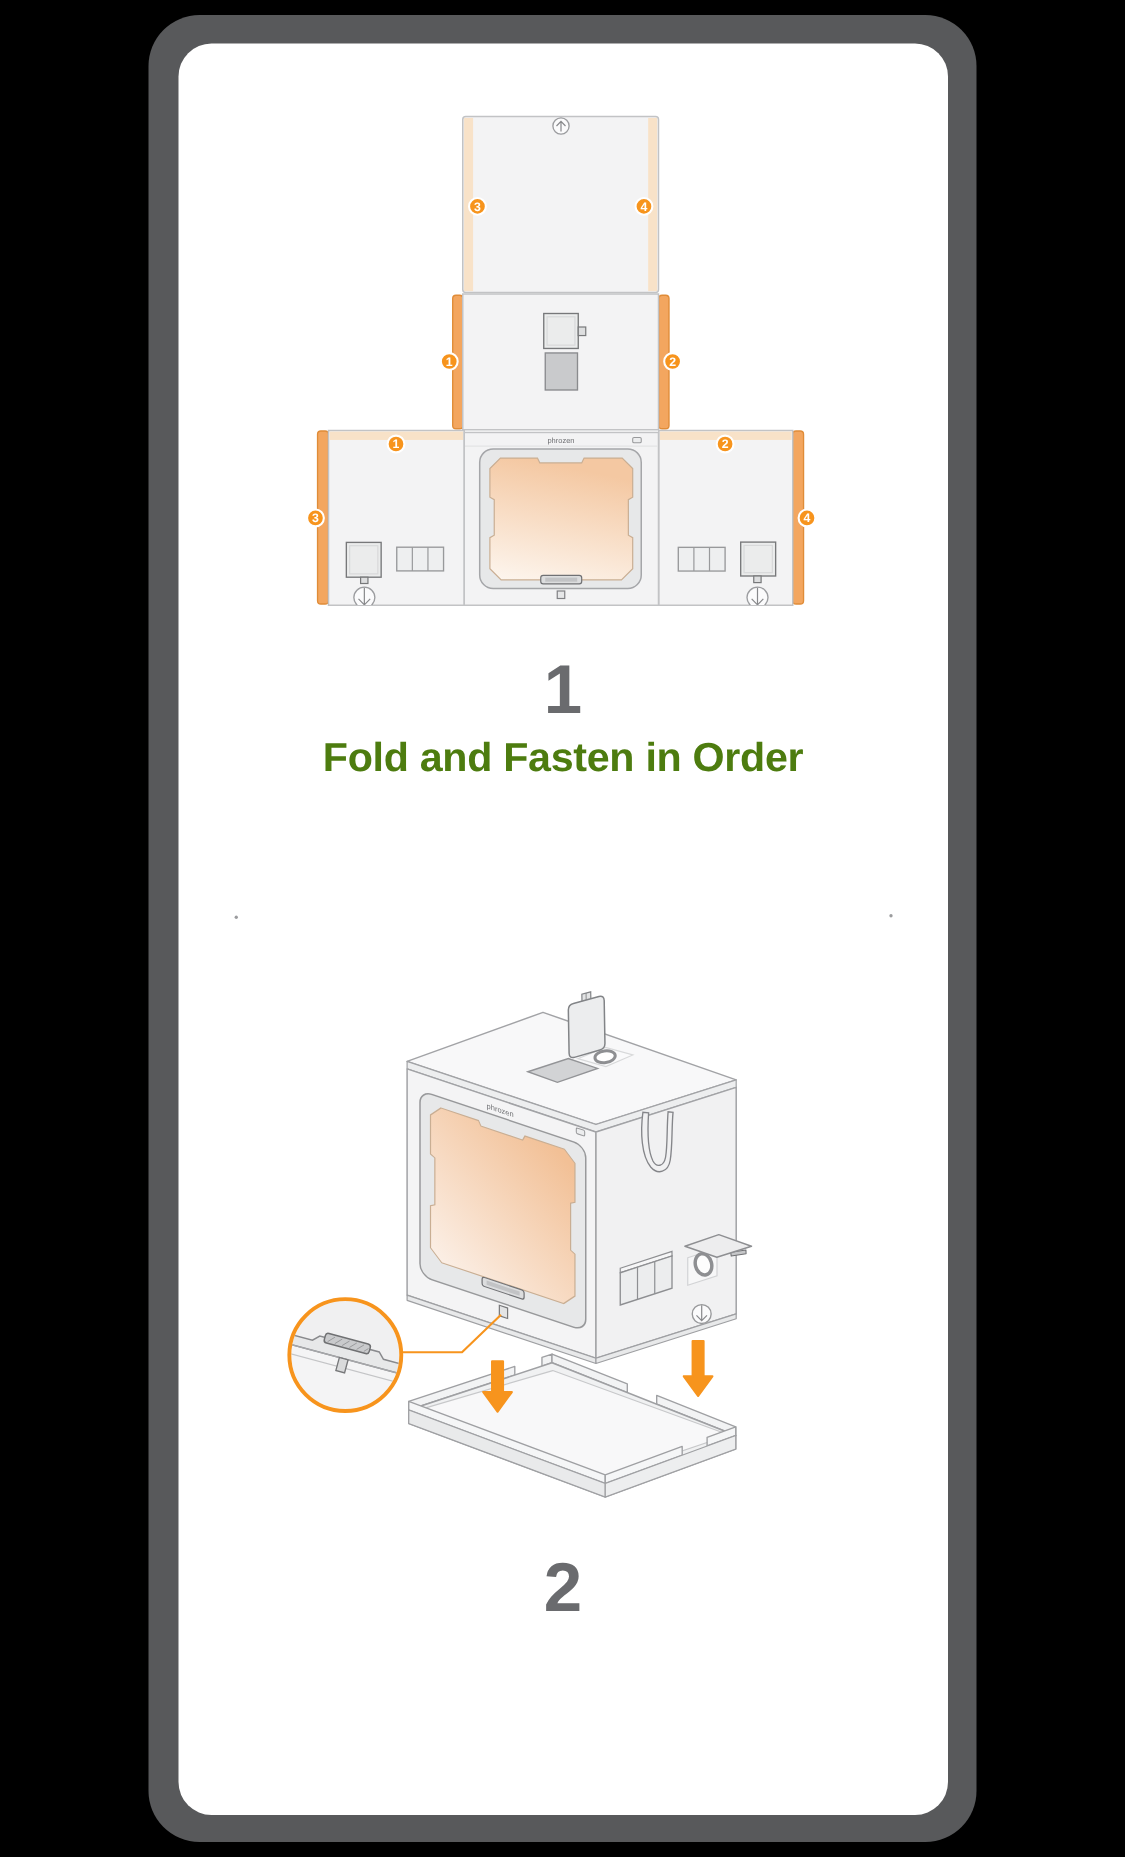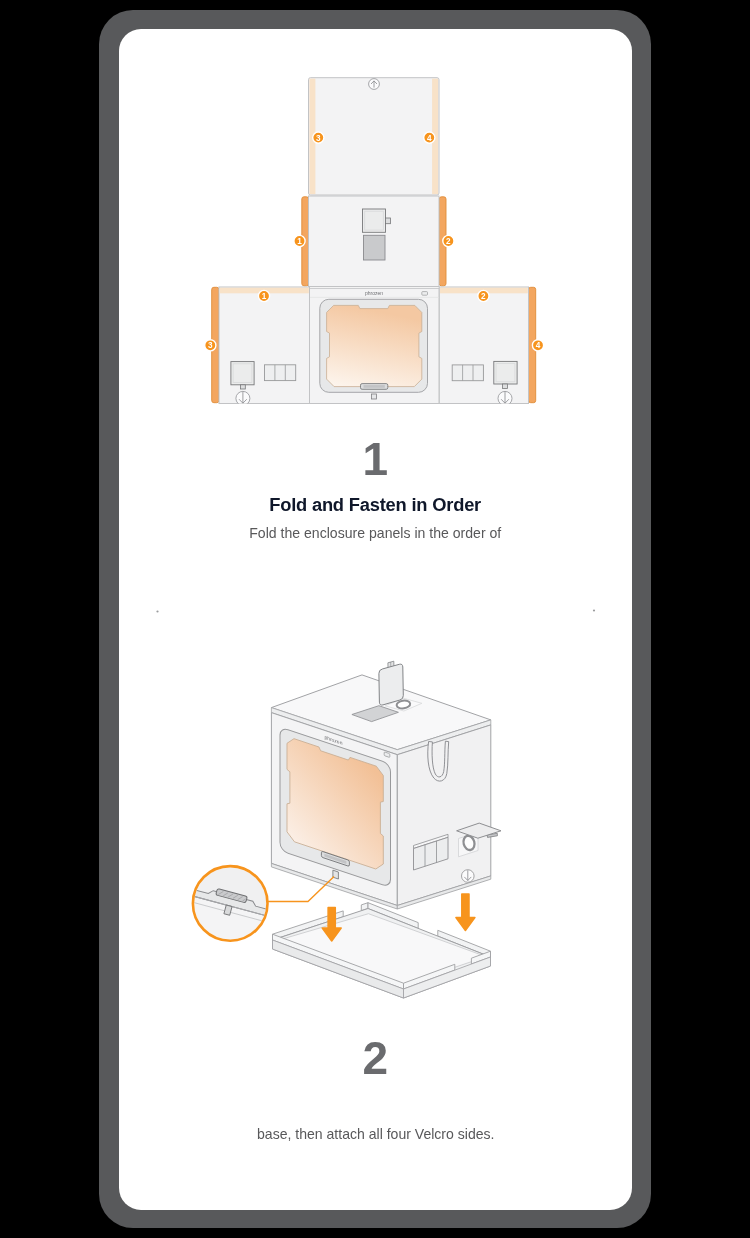--- a/index.html
+++ b/index.html
@@ -6,21 +6,21 @@
   body{width:750px;height:1238px;background:#000;overflow:hidden;
        font-family:"Liberation Sans",sans-serif;}
   .page{position:relative;width:750px;height:1238px;background:#000;}
   .frame{position:absolute;left:99px;top:10px;width:552px;height:1218px;
          border-radius:34px;background:#58595b;}
   .card{position:absolute;left:118.5px;top:29px;width:513.5px;height:1181px;
         border-radius:22px;background:#fff;overflow:hidden;}
   .art{position:absolute;left:0;top:0;width:513.5px;height:1181px;display:block;}
   .txt{position:absolute;left:0;width:100%;text-align:center;white-space:nowrap;}
   .step-num{font-weight:bold;font-size:46px;line-height:46px;color:#6a6b6e;}
-  .step-title{font-weight:bold;font-size:18px;line-height:21px;color:#0f172a;letter-spacing:-0.2px;}
+  .step-title{font-weight:bold;font-size:27px;line-height:21px;color:#4d7c0f;letter-spacing:-0.2px;}
   .step-body{font-size:15px;line-height:17px;color:#58585a;}
   .fit{display:inline-block;transform-origin:50% 50%;}
   #num1{top:407.4px;}
   #title1{top:466.3px;}
   #body1{top:494.6px;}
   #num2{top:1005.9px;}
   #title2{top:1066.9px;}
   #body2{top:1095.5px;}
 </style>
 </head>
@@ -262,22 +262,20 @@
         <g fill="#f7941d" stroke="#f7941d" stroke-width="1.5" stroke-linejoin="round">
           <path d="M327.6 907.5 L334.8 907.5 L334.8 928 L340.7 928 L331.2 941 L321.7 928 L327.6 928 Z"></path>
           <path d="M461.3 894 L468.5 894 L468.5 917.5 L474.4 917.5 L464.9 930.5 L455.4 917.5 L461.3 917.5 Z"></path>
         </g>
       </g>
     </svg>
 
     <div id="num1" class="txt step-num">1</div>
     <div id="title1" class="txt step-title"><span class="fit" style="transform: scaleX(1.0175);">Fold and Fasten in Order</span></div>
     <div id="body1" class="txt step-body">
-      <div><span class="fit" style="transform: scaleX(0.9385);">Fold the enclosure panels in the order of</span></div>
     </div>
 
     <div id="num2" class="txt step-num">2</div>
     <div id="body2" class="txt step-body">
-      <div><span class="fit" style="transform: scaleX(0.9369);">base, then attach all four Velcro sides.</span></div>
     </div>
 
   </div>
 </div>
 
 </body></html>

